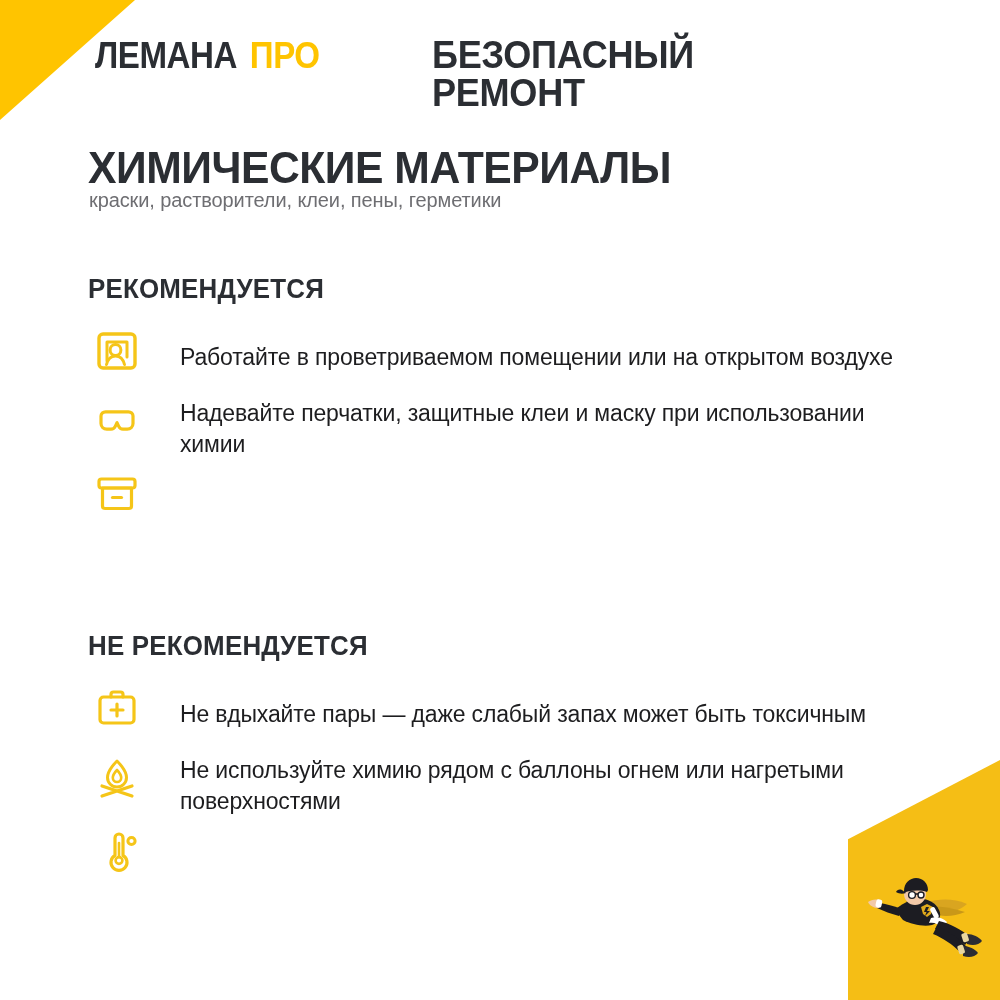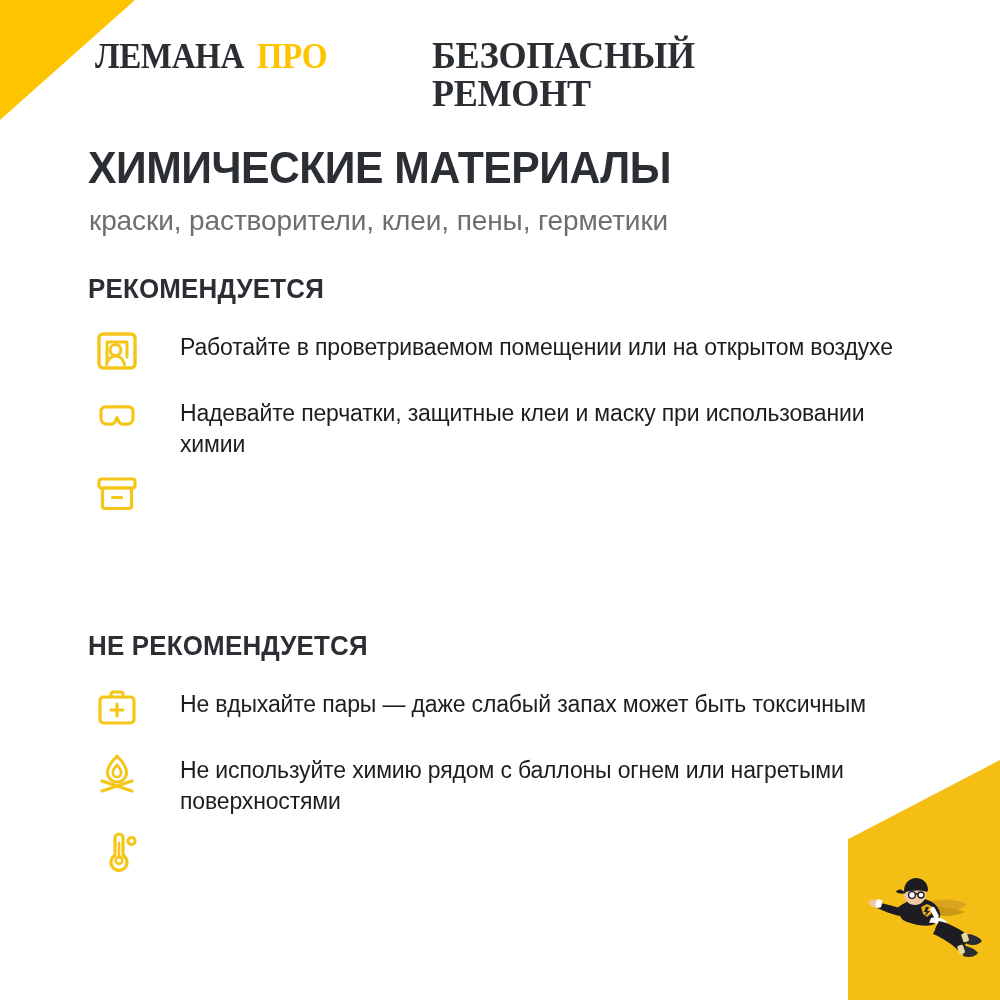--- a/index.html
+++ b/index.html
@@ -38,21 +38,20 @@
   }
 
   
   .header {
     position: absolute;
     left: 0; top: 38px;
     width: 873px;
     height: 56px;
     display: flex;
     align-items: center;
-    font-family: Liberation Serif, serif;
   }
   .logo {
     position: absolute;
     left: 95px;
     top: 0;
     display: flex;
     align-items: baseline;
     font-weight: 700;
     font-size: 36px;
     letter-spacing: -0.5px;
@@ -92,24 +91,24 @@
     font-weight: 700;
     font-size: 44px;
     letter-spacing: -0.5px;
     line-height: 1.05;
     transform: scaleX(0.97);
     transform-origin: left top;
   }
   .subtitle {
     position: absolute;
     left: 89px;
-    top: 204px;
+    top: 188px;
     color: #6E6E72;
     font-weight: 400;
-    font-size: 28px;
+    font-size: 20px;
     line-height: 1.2;
     letter-spacing: -0.1px;
   }
 
   
   .section-heading {
     position: absolute;
     color: #2B2E33;
     font-weight: 700;
     font-size: 27px;
@@ -126,21 +125,21 @@
     position: absolute;
     left: 88px;
     width: 830px;
   }
   #list-rec { top: 326px; }
   #list-notrec { top: 683px; }
 
   .item {
     position: relative;
     display: flex;
-    align-items: flex-start;
+    align-items: center;
     margin-bottom: 8px;
     min-height: 56px;
   }
   .item-icon {
     flex: 0 0 58px;
     width: 58px;
     height: 58px;
     display: flex;
     align-items: flex-start;
     justify-content: center;

